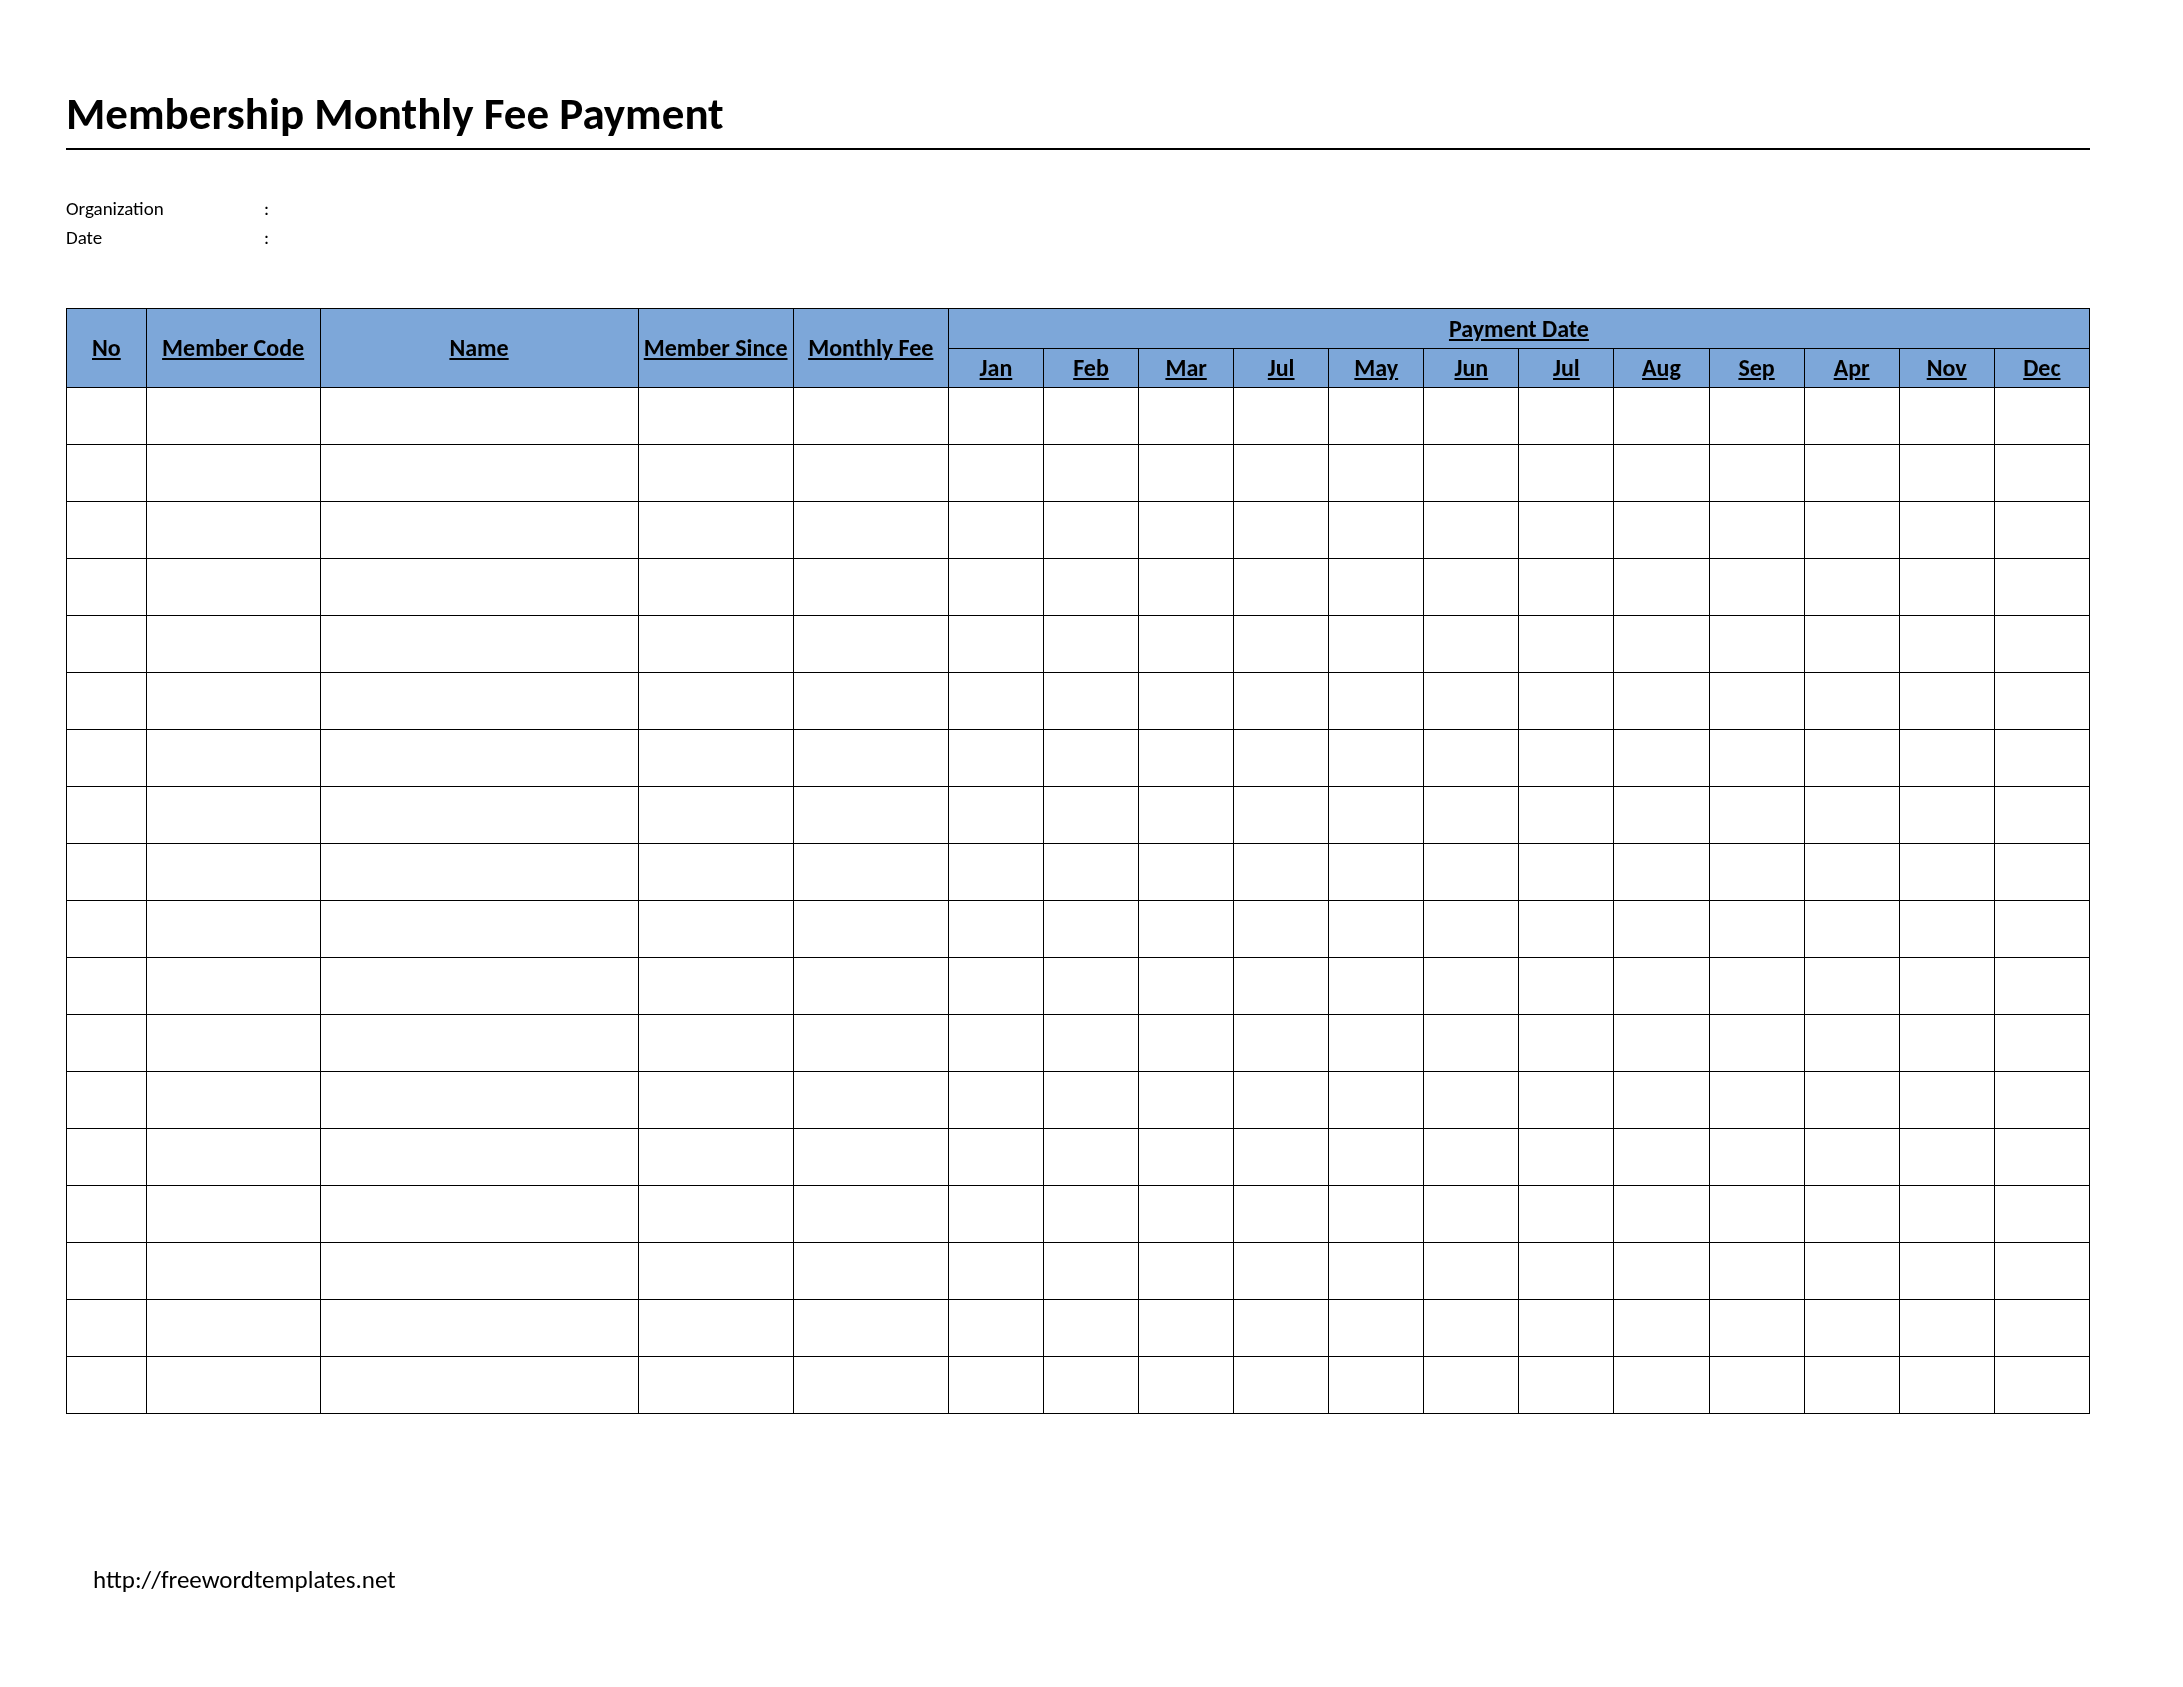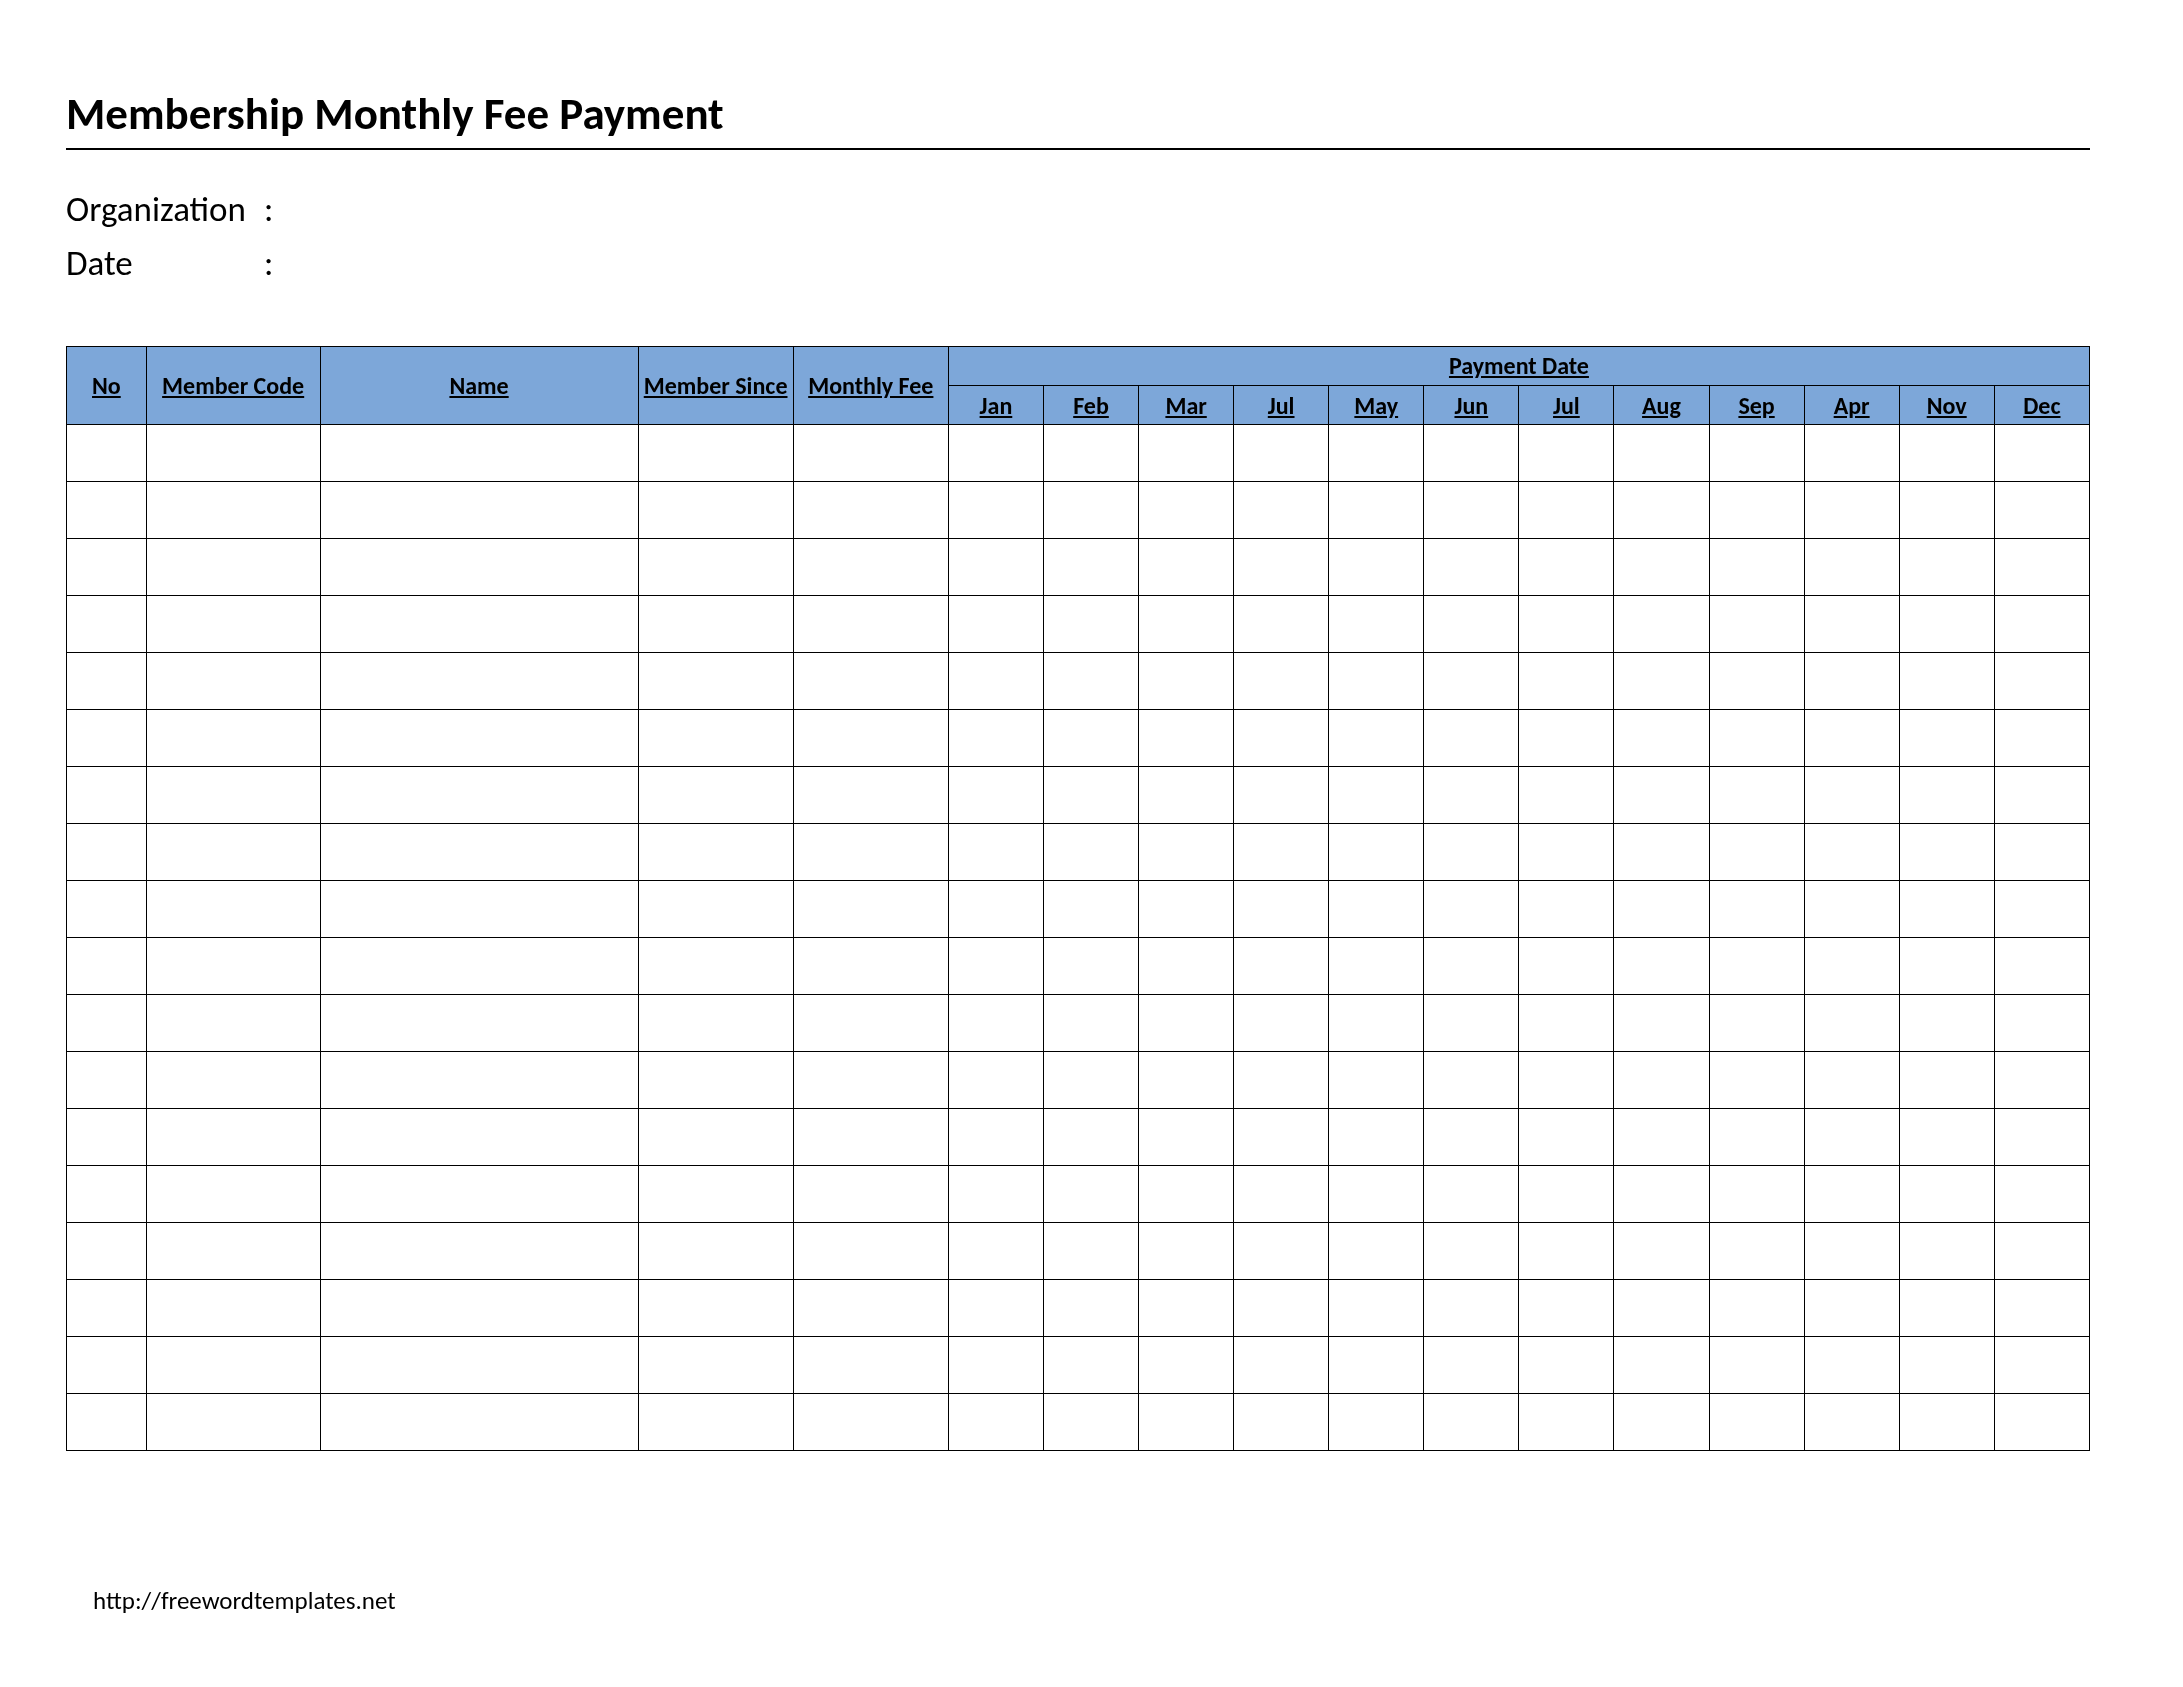--- a/index.html
+++ b/index.html
@@ -16,22 +16,22 @@
     padding: 86px 93px 66px 66px;
     position: relative;
   }
   .title {
     font-size: 45px;
     font-weight: 700;
     padding-bottom: 6.6px;
     border-bottom: 2px solid #000;
   }
   .meta {
-    margin-top: 32px;
-    font-size: 35px;
+    margin-top: 44px;
+    font-size: 19px;
     line-height: 1.55;
   }
   .meta-row {
     display: flex;
   }
   .meta-label {
     width: 198px;
   }
   .meta-colon {
     width: 20px;
@@ -62,21 +62,21 @@
   col.c-no    { width: 73px; }
   col.c-code  { width: 159px; }
   col.c-name  { width: 291px; }
   col.c-since { width: 142px; }
   col.c-fee   { width: 142px; }
   col.c-month { width: 87px; }
 
   .footer {
     position: absolute;
     left: 93px;
-    bottom: 71px;
+    bottom: 92px;
     font-size: 25px;
   }
 </style>
 </head>
 <body>
 
 <div class="page">
 
   <div class="title">Membership Monthly Fee Payment</div>
 

